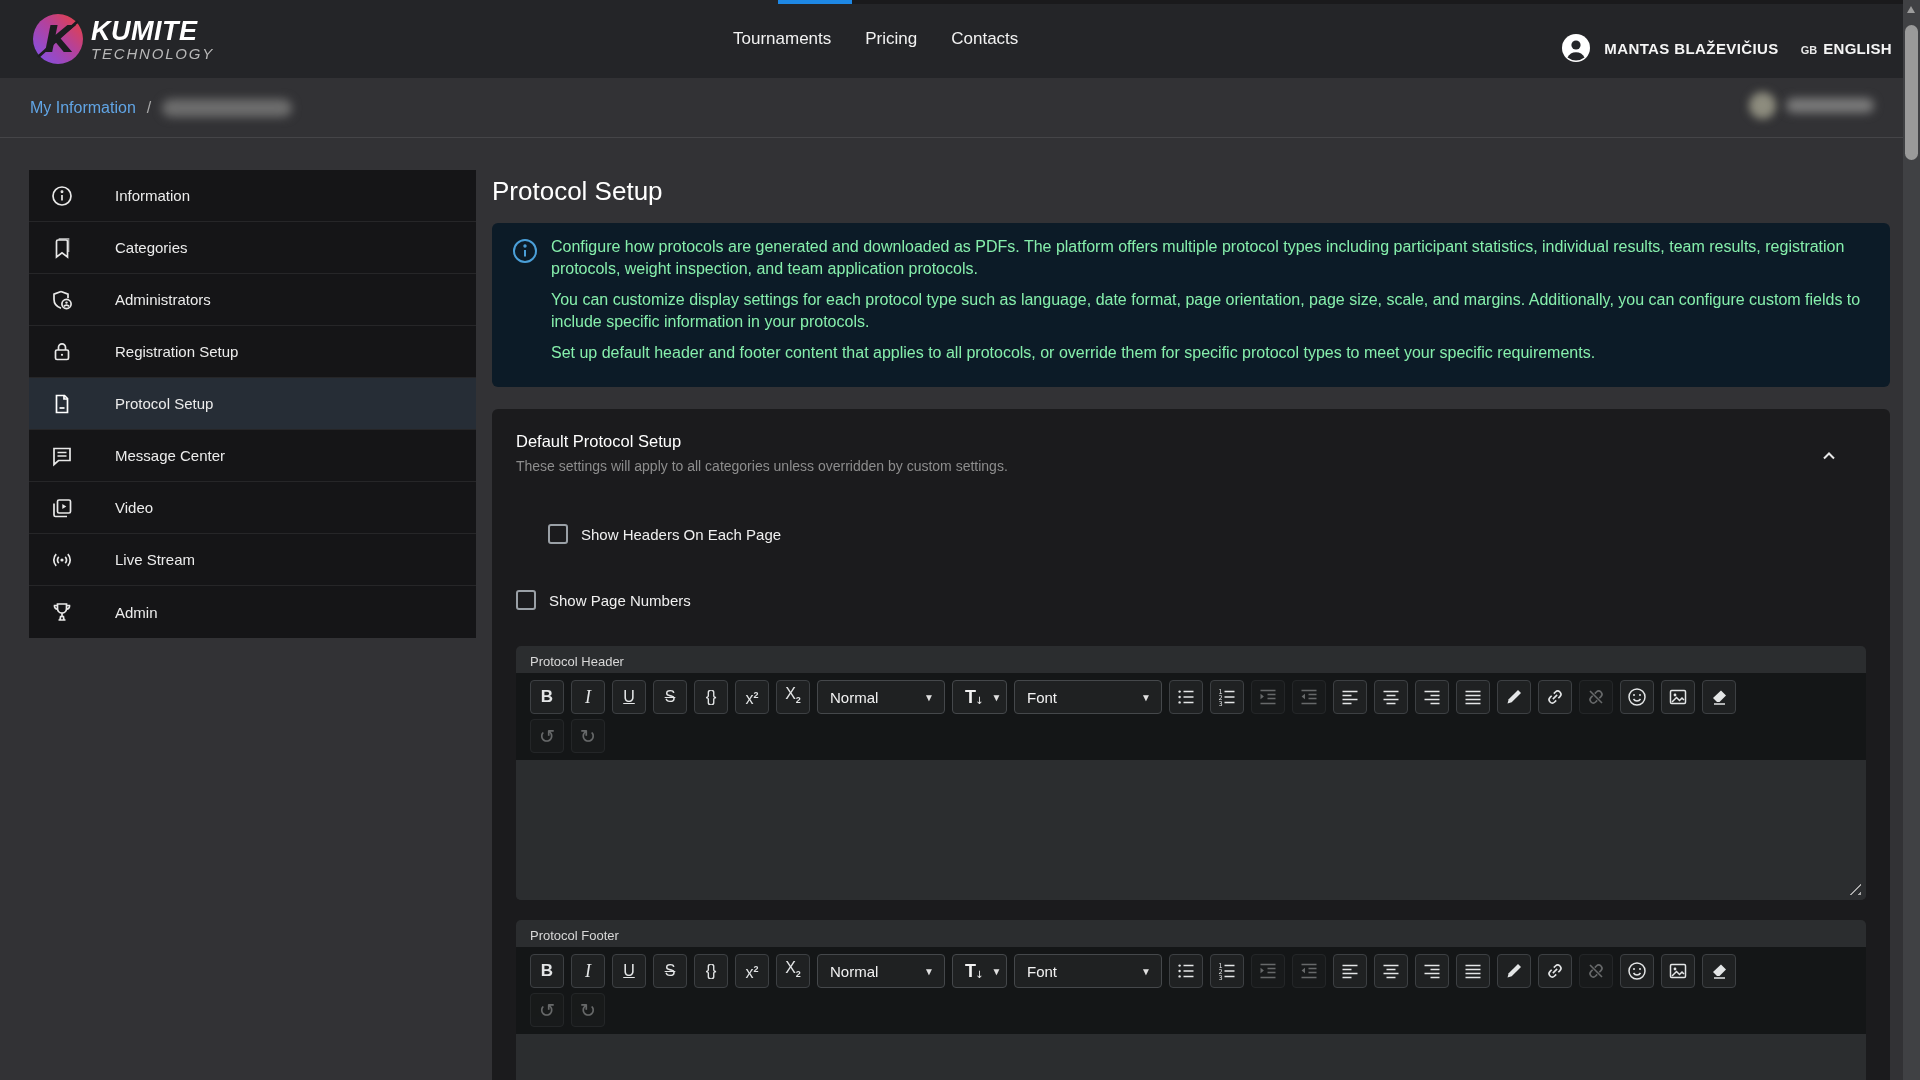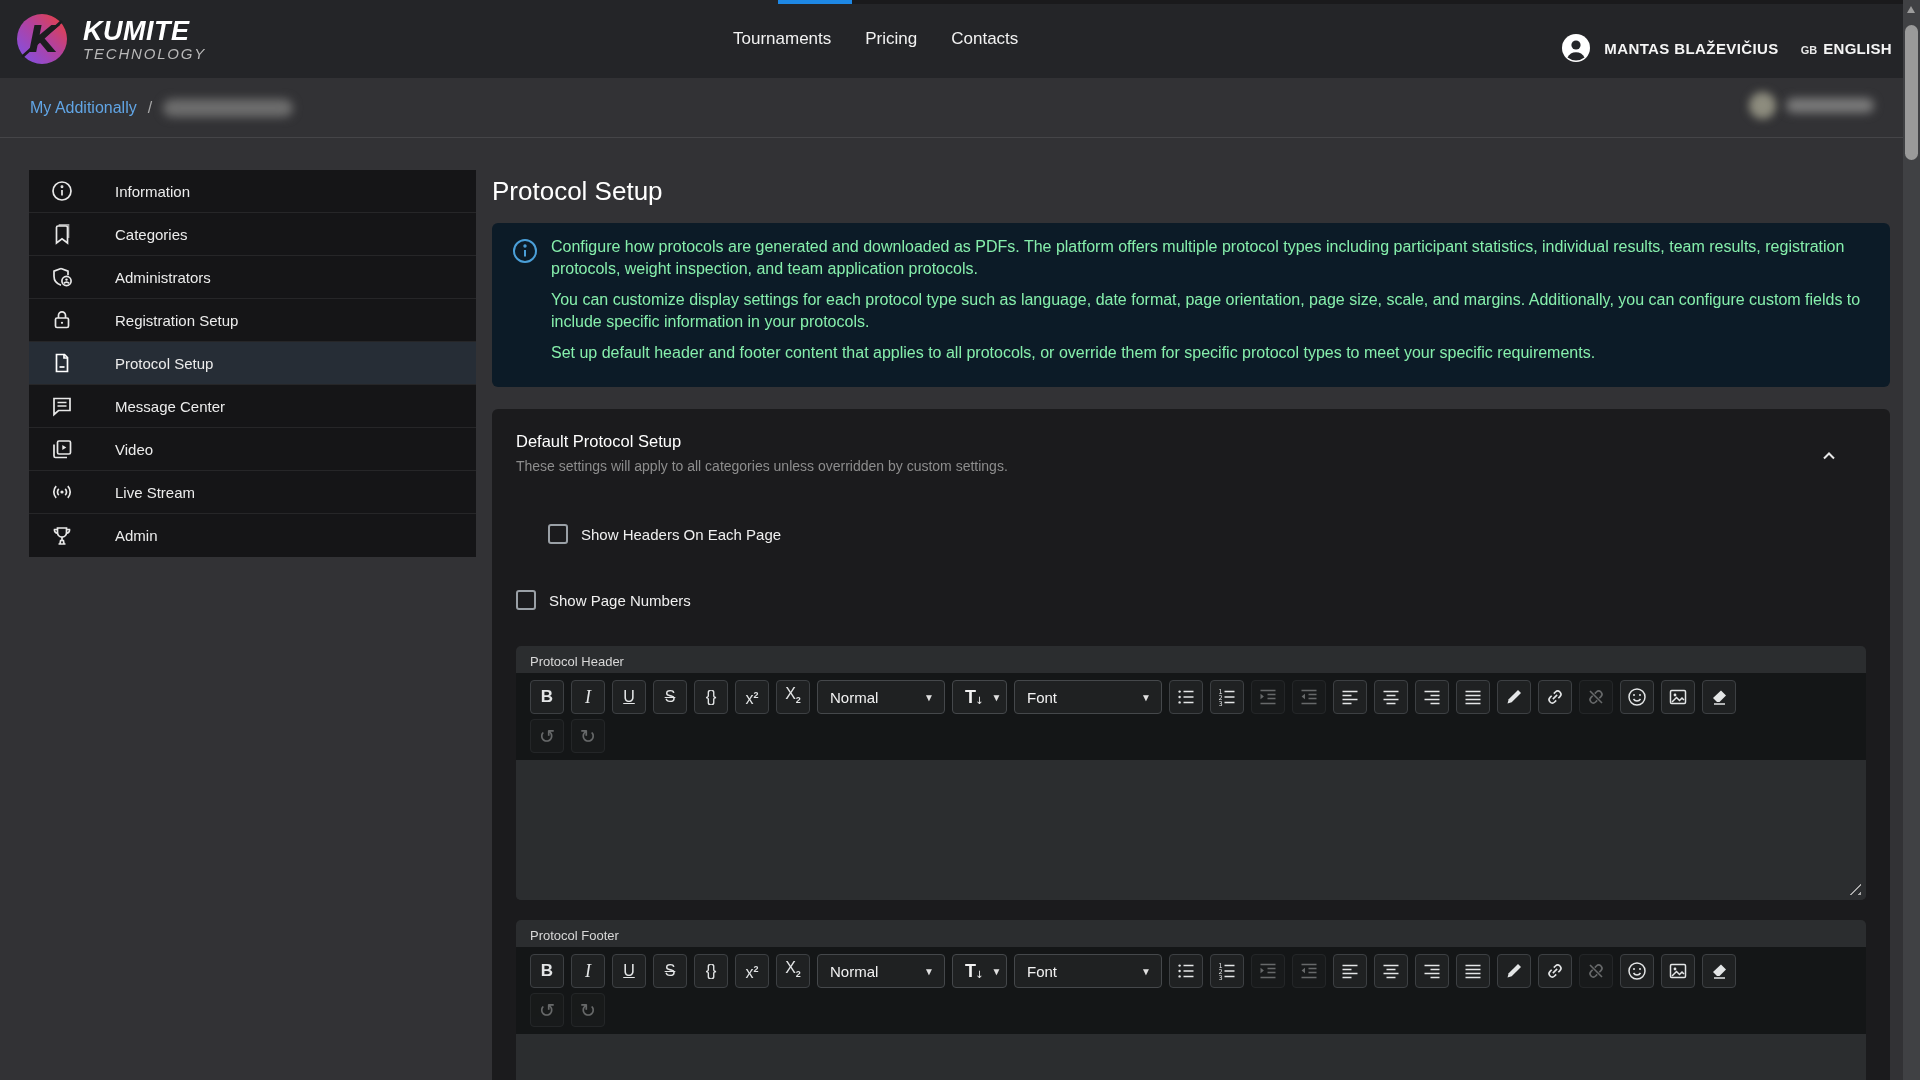--- a/index.html
+++ b/index.html
@@ -8,21 +8,21 @@
     position: relative;
     background: #323235;
     font-family: "Liberation Sans", "DejaVu Sans", sans-serif;
     color: #eee;
   }
 
   
   .header { position: absolute; top: 0; left: 0; width: 1920px; height: 78px; background: #242528; z-index: 5; }
   .tab-track { position: absolute; top: 0; left: 778px; width: 1142px; height: 4px; background: rgba(0,0,0,.28); }
   .tab-indicator { position: absolute; top: 0; left: 778px; width: 74px; height: 4px; background: #1e88e5; }
-  .logo-group { position: absolute; left: 16px; top: 13px; display: flex; align-items: center; gap: 15px; cursor: pointer; }
+  .logo-group { position: absolute; left: 32px; top: 13px; display: flex; align-items: center; gap: 7px; cursor: pointer; }
   .brand-text .brand-name { font-size: 27px; font-weight: 800; font-style: italic; color: #ffffff; letter-spacing: .5px; line-height: 28px; }
   .brand-text .brand-sub { font-size: 15px; font-style: italic; color: #b8b8b8; letter-spacing: 1.8px; line-height: 17px; }
   .top-nav { position: absolute; left: 733px; top: 0; height: 78px; display: flex; align-items: center; gap: 34px; }
   .top-nav .nav-item { font-size: 17px; color: #f2f2f2; cursor: pointer; white-space: nowrap; }
   .user-area { position: absolute; right: 28px; top: 0; height: 96px; display: flex; align-items: center; cursor: pointer; }
   .user-name { margin-left: 13px; font-size: 15px; font-weight: 700; letter-spacing: .4px; color: #f5f5f5; white-space: nowrap; }
   .lang-group { margin-left: 22px; display: flex; align-items: baseline; gap: 6px; }
   .lang-code { font-size: 11px; font-weight: 700; color: #e9e9e9; }
   .lang-label { font-size: 15px; font-weight: 700; color: #f5f5f5; letter-spacing: .3px; }
 
@@ -31,21 +31,21 @@
   .breadcrumb { position: absolute; left: 30px; top: 0; height: 60px; display: flex; align-items: center; gap: 11px; font-size: 16px; }
   .crumb-link { color: #61a5e5; cursor: pointer; }
   .crumb-sep { color: #a8a8a8; }
   .redacted-name { width: 130px; height: 18px; border-radius: 9px; background: #6d6d6d; filter: blur(5px); }
   .redacted-chip { position: absolute; right: 46px; top: 14px; display: flex; align-items: center; gap: 10px; }
   .redacted-chip .chip-circle { width: 27px; height: 27px; border-radius: 50%; background: #8d8c7e; filter: blur(4px); }
   .redacted-chip .chip-bar { width: 88px; height: 15px; border-radius: 8px; background: #7a7a7a; filter: blur(5px); }
 
   
   .sidebar { position: absolute; left: 29px; top: 170px; width: 447px; background: #151517; }
-  .side-item { display: flex; align-items: center; height: 43px; padding-left: 21px; border-bottom: 1px solid #262628; cursor: pointer; }
+  .side-item { display: flex; align-items: center; height: 52px; padding-left: 21px; border-bottom: 1px solid #262628; cursor: pointer; }
   .side-item:last-child { border-bottom: none; }
   .side-item.active { background: #262d36; }
   .side-item svg { flex: none; }
   .side-label { margin-left: 41px; font-size: 15px; color: #ececec; }
 
   
   .main { position: absolute; left: 492px; top: 140px; width: 1398px; padding-top: 36px; }
   .page-title { font-size: 26px; font-weight: 500; color: #ffffff; line-height: 30px; margin-bottom: 17px; }
 
   .info-box { display: flex; gap: 13px; background: #0c1b27; border-radius: 6px; padding: 13px 20px; height: 164px; }
@@ -143,21 +143,21 @@
     <span class="user-name">MANTAS BLAŽEVIČIUS</span>
     <span class="lang-group">
       <span class="lang-code">GB</span>
       <span class="lang-label">ENGLISH</span>
     </span>
   </div>
 </div>
 
 <div class="breadcrumb-row">
   <div class="breadcrumb">
-    <span class="crumb-link">My Additionally</span>
+    <span class="crumb-link">My Information</span>
     <span class="crumb-sep">/</span>
     <span class="redacted-name"></span>
   </div>
   <div class="redacted-chip">
     <span class="chip-circle"></span>
     <span class="chip-bar"></span>
   </div>
 </div>
 
 <div class="sidebar">

